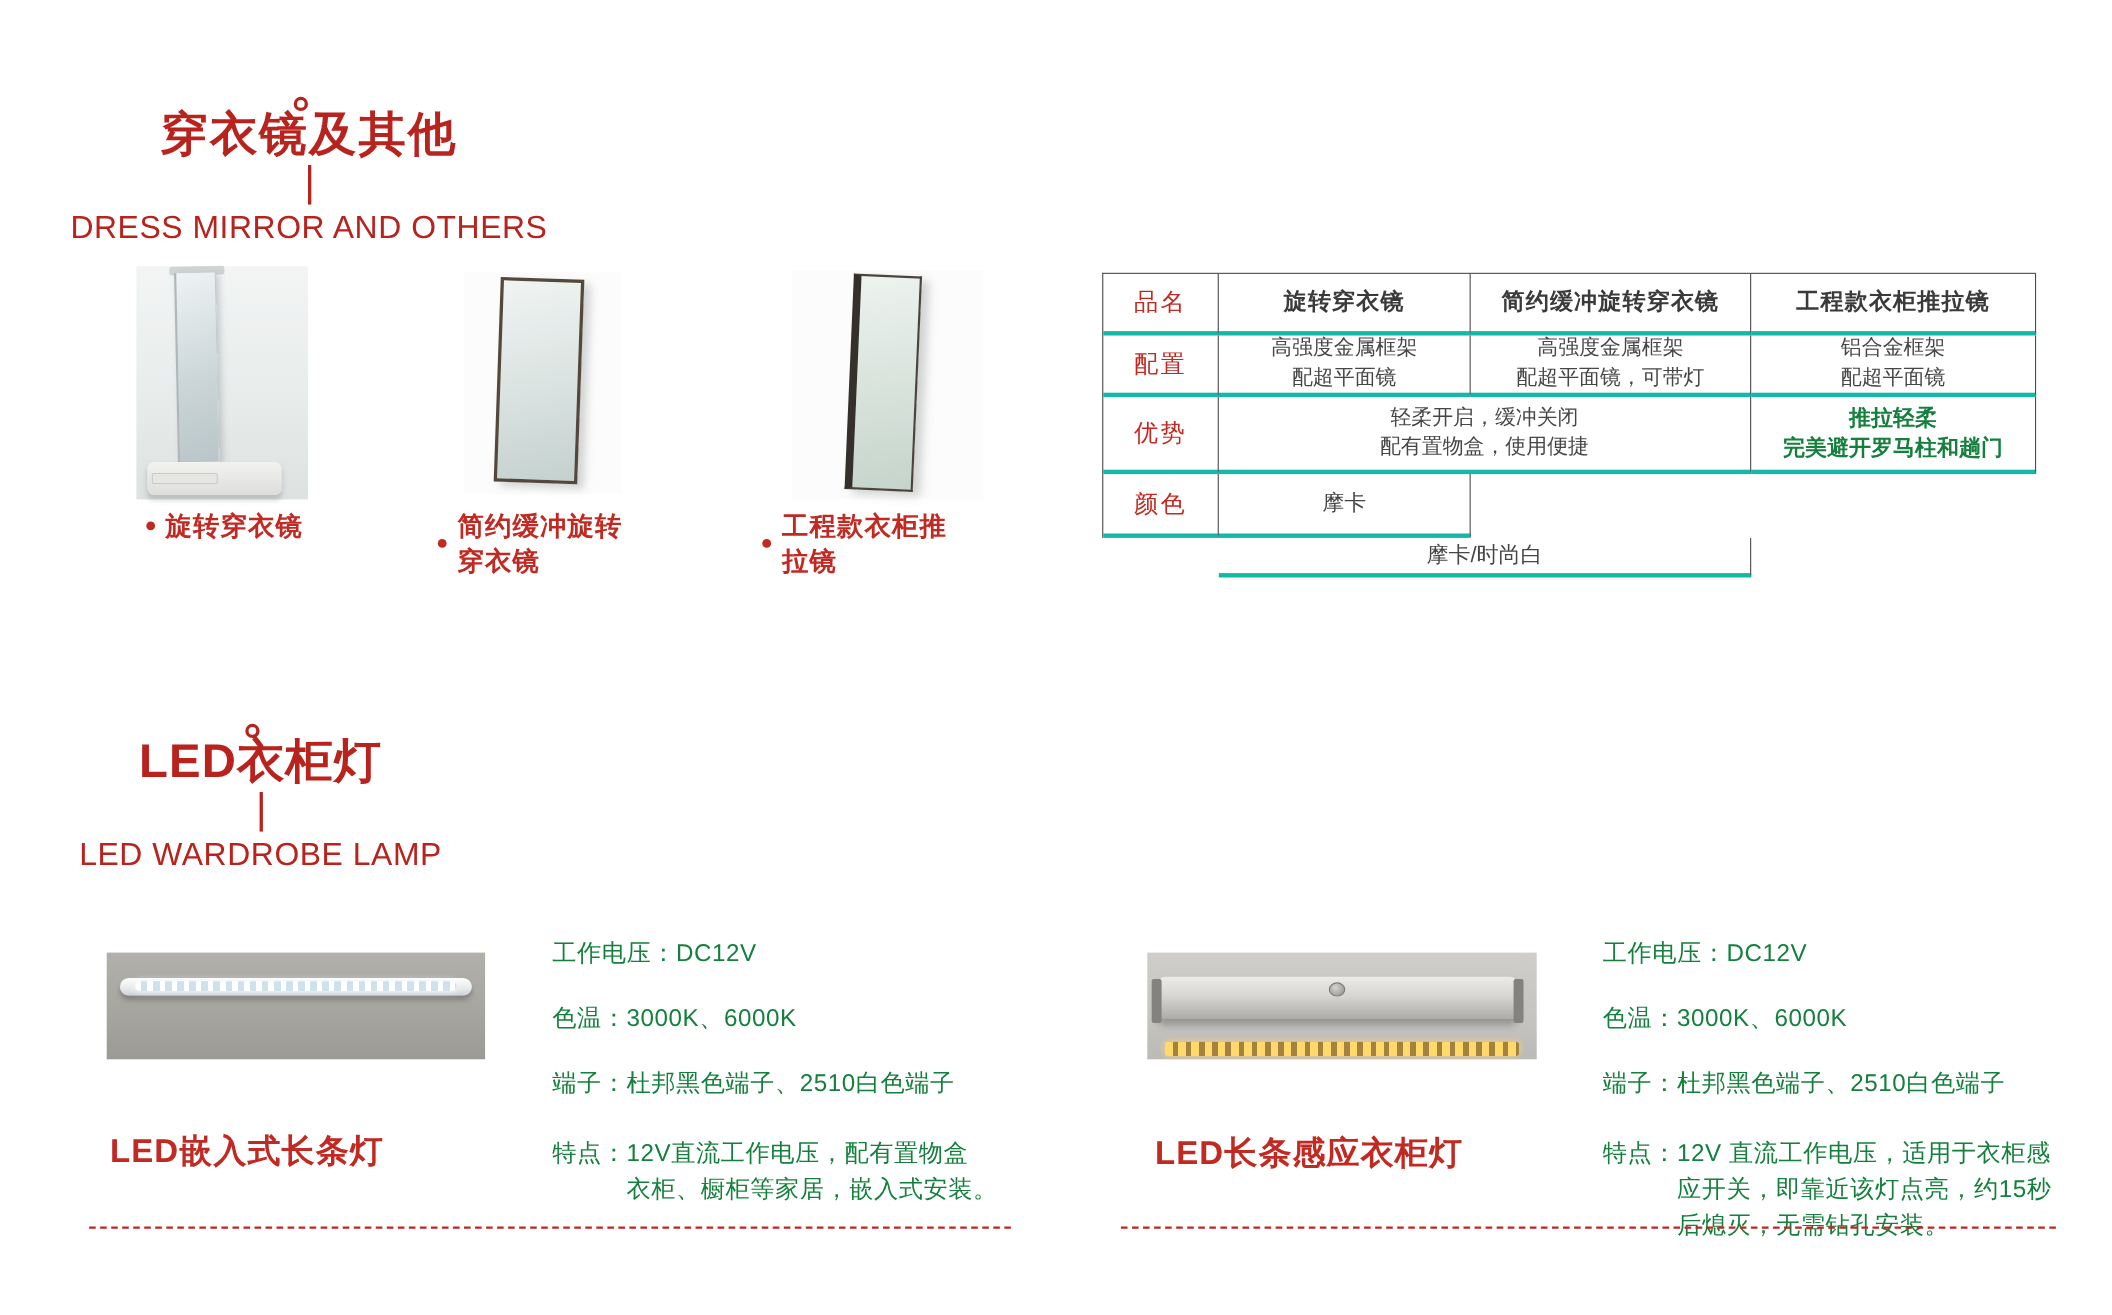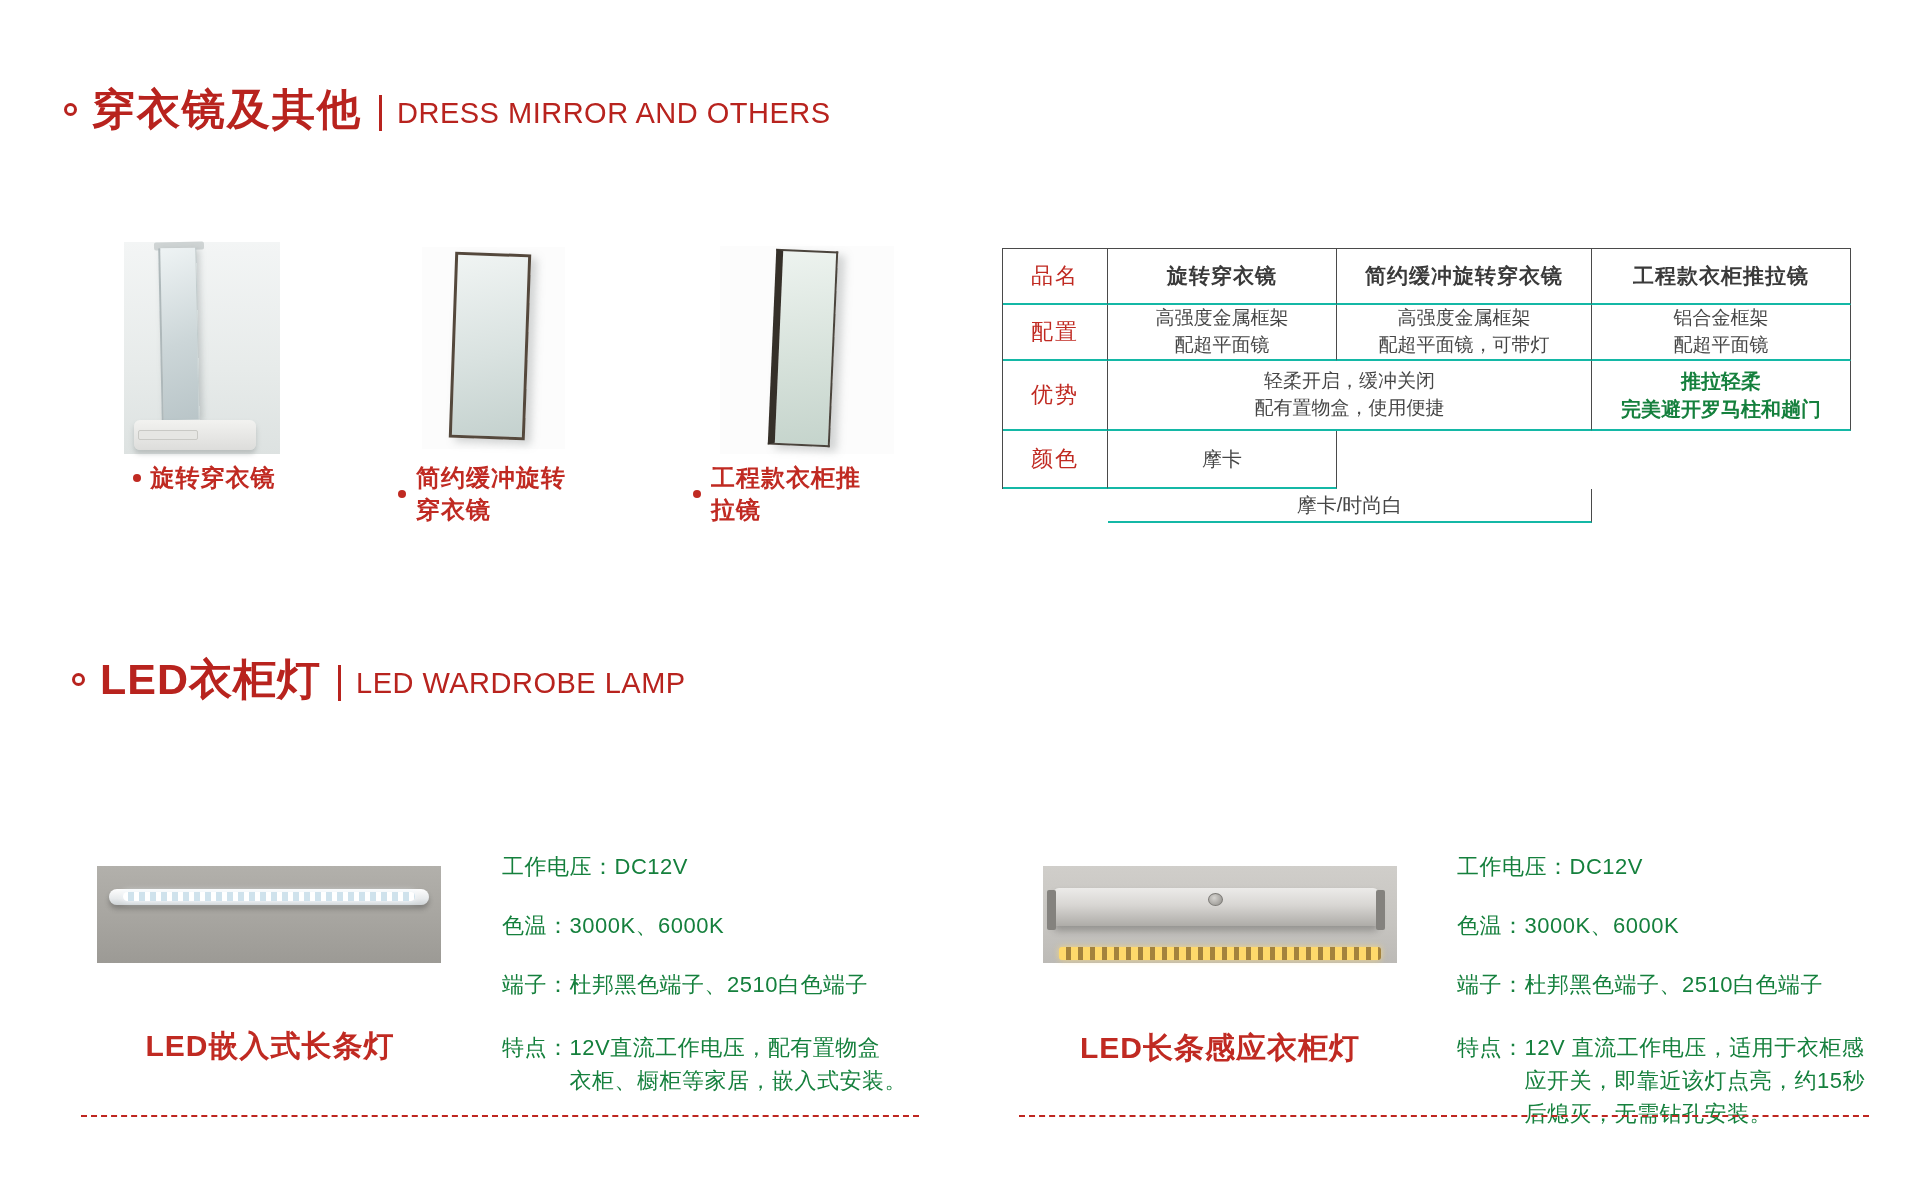--- a/index.html
+++ b/index.html
@@ -3,21 +3,21 @@
 <meta charset="utf-8">
 <style>
   html,body { margin:0; padding:0; background:#ffffff; }
   * { box-sizing:border-box; }
   .page {
     position:relative; width:1920px; height:1195px; background:#ffffff;
     font-family:"Liberation Sans","DejaVu Sans",sans-serif; overflow:hidden;
     color:#3d3d3d;
   }
   
-  .sec-header { position:absolute; display:flex; align-items:center; color:#b8231e; }
+  .sec-header { position:absolute; display:flex; align-items:center; color:#b8231e;flex-direction:column; }
   .ring {
     width:13px; height:13px; border:3px solid #b8231e; border-radius:50%;
     margin-right:15px; flex:0 0 auto;
   }
   .title-zh { font-size:43px; font-weight:600; letter-spacing:2px; line-height:1; }
   .title-bar { width:3px; height:36px; background:#b8231e; margin:6px 15px 0 17px; }
   .title-en { font-size:29px; font-weight:500; letter-spacing:0.5px; margin-top:7px; line-height:1; }
 
   
   .fig { position:absolute; }
@@ -64,21 +64,21 @@
 
   
   .spec-table {
     position:absolute; left:1002px; top:248px; width:849px; height:241px;
     display:grid; grid-template-columns:105px 229px 255px 259px;
     grid-template-rows:56px 56px 70px 58px;
     border-top:1px solid #4a4a4a; border-left:1px solid #4a4a4a;
     color:#464646;
   }
   .cell {
-    border-right:1px solid #4a4a4a; border-bottom:2px solid #14b8a6;
+    border-right:1px solid #4a4a4a; border-bottom:4px solid #14b8a6;
     display:flex; flex-direction:column; align-items:center; justify-content:center;
     text-align:center; line-height:1.4; font-size:19px; padding:2px 4px;
   }
   .cell.lab { color:#c02a22; font-size:22px; font-weight:500; letter-spacing:2px; }
   .cell.name { font-size:21px; font-weight:700; color:#3a3a3a; letter-spacing:1px; }
   .cell.bold { font-weight:700; font-size:20px; color:#15803d; }
   .cell.val { font-size:20px; }
   .span2 { grid-column:2 / 4; }
 
   
@@ -109,21 +109,21 @@
   }
   .lamp2 .leds {
     position:absolute; left:16px; right:16px; bottom:3px; height:13px; border-radius:3px;
     background:#6d5c36 repeating-linear-gradient(90deg,#ffd96b 0 7px,#a3823d 7px 12px);
     box-shadow:0 0 6px rgba(255,220,120,.8);
   }
   .lamp2 .cap { position:absolute; top:24px; width:9px; height:40px; background:#84827e; border-radius:2px; }
   .lamp2 .cap.l { left:4px; } .lamp2 .cap.r { right:12px; }
   .lamp-name {
     position:absolute; color:#c02a22; font-weight:700; font-size:30px;
-    letter-spacing:1px; text-align:center; width:340px;
+    letter-spacing:1px; text-align:left; width:340px;
   }
 
   
   .specs { position:absolute; font-size:22px; color:#15803d; letter-spacing:0.5px; }
   .spec-line { line-height:26px; margin-bottom:33px; white-space:nowrap; }
   .feature { display:flex; }
   .feature .flabel { flex:0 0 auto; line-height:33px; }
   .feature .flines { line-height:33px; }
   .dash { position:absolute; border-top:2px dashed #bf2620; height:0; }
 </style>

